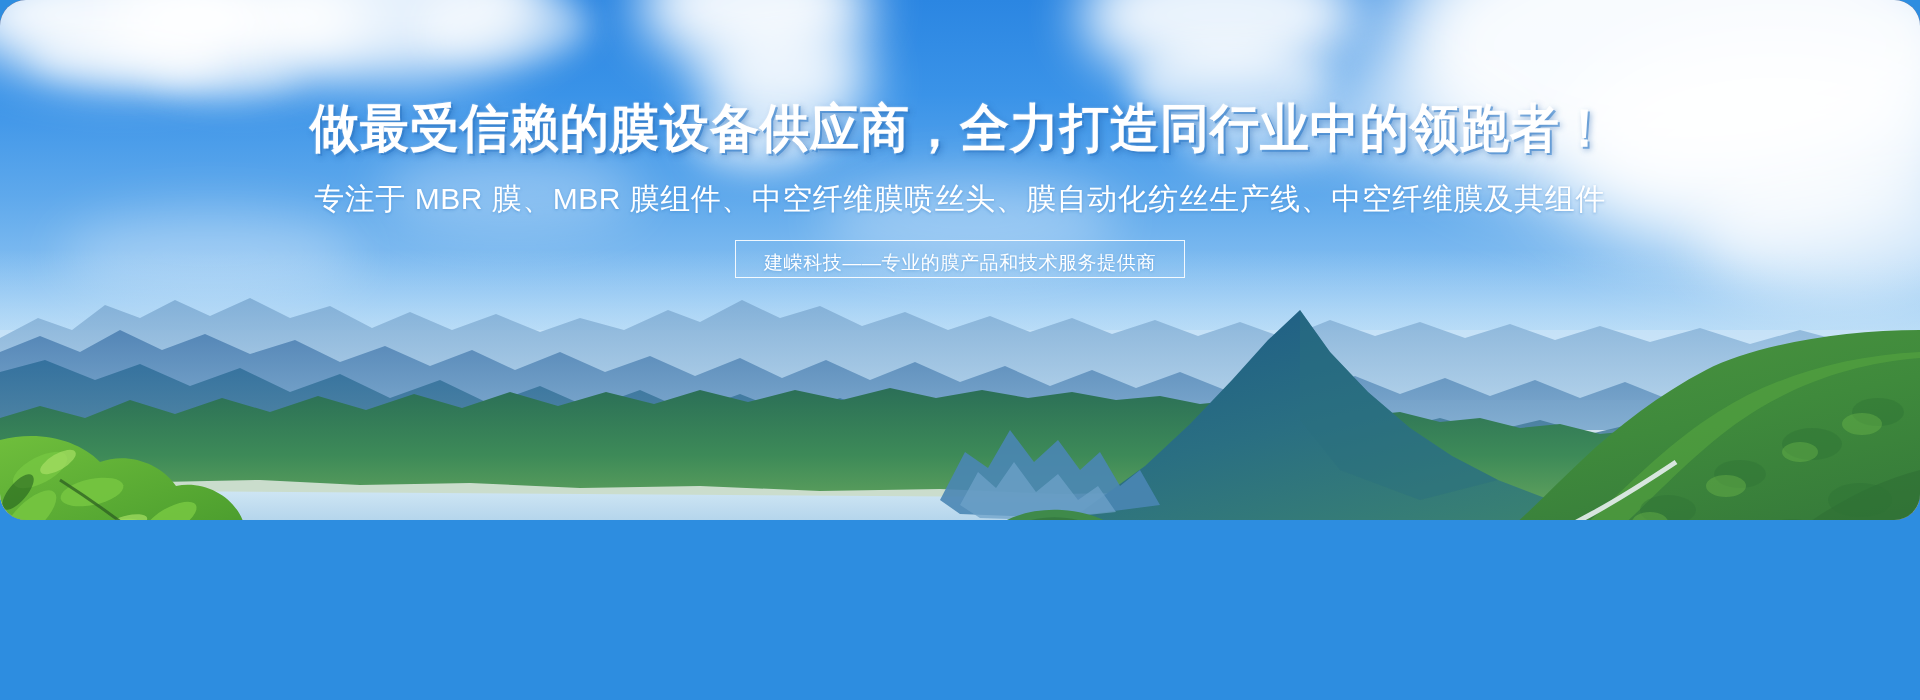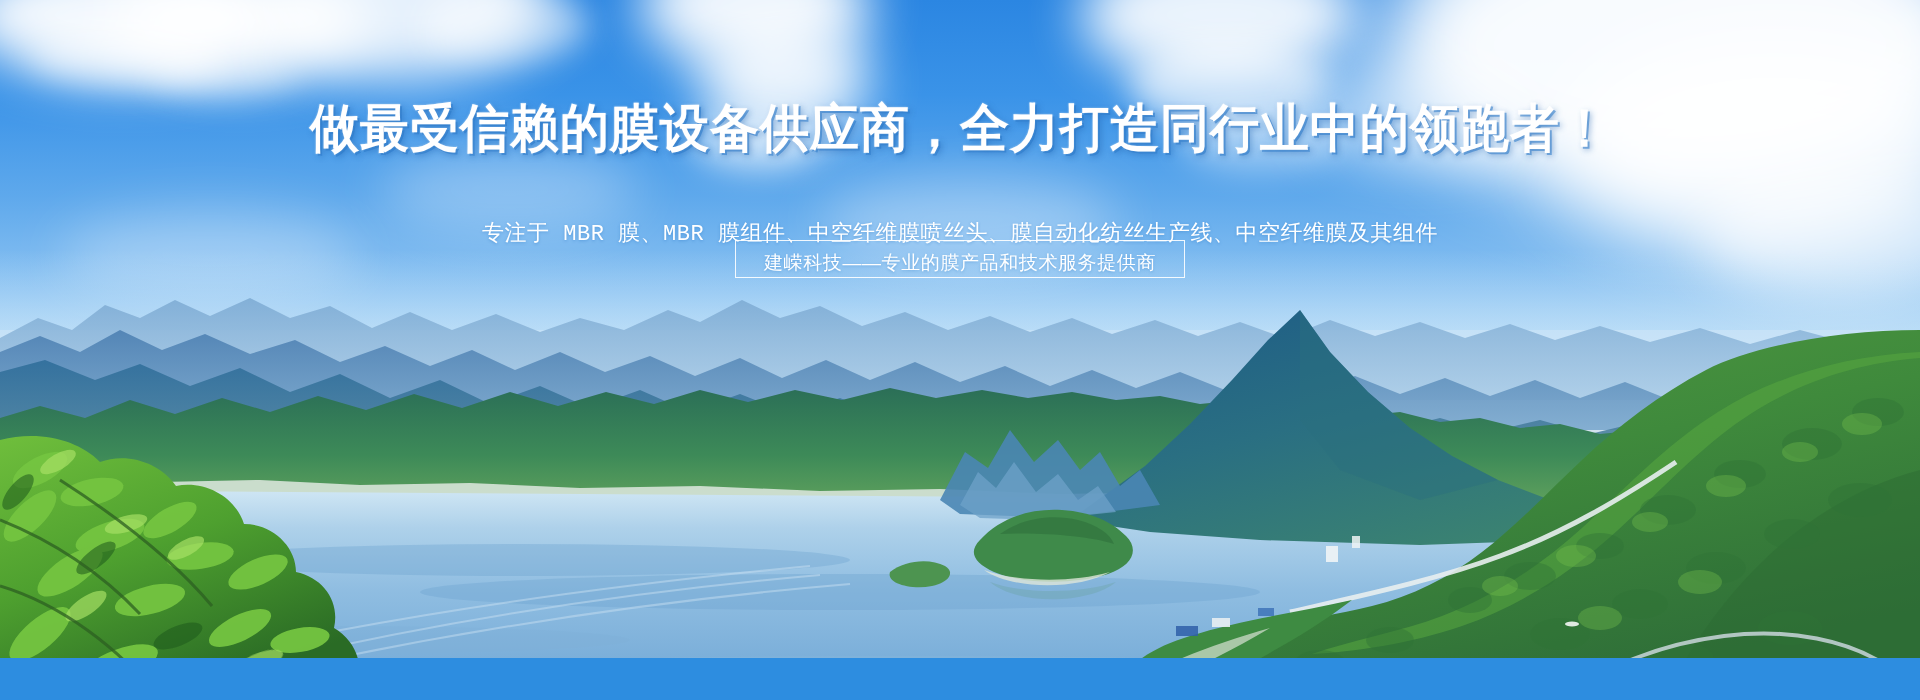--- a/index.html
+++ b/index.html
@@ -1,22 +1,23 @@
 <!DOCTYPE html>
 <html><head>
 <meta charset="utf-8">
 <title>Banner</title>
 <style>
   * { margin:0; padding:0; box-sizing:border-box; }
   html,body { width:1920px; height:700px; overflow:hidden; background:#2d8de0; }
   body { font-family:"Liberation Sans","DejaVu Sans",sans-serif; }
 
   .banner{
-    position:relative; width:1920px; height:658px; overflow:hidden;
+    position:relative; width:1920px; height:520px; overflow:hidden;
     background:#c2410c;
+    border-radius:26px;
   }
 
   
   .sky{
     position:absolute; left:0; top:0; width:1920px; height:430px;
     background:
       linear-gradient(to bottom,
         #2b86e2 0%,
         #3a93e8 22%,
         #5fa9ec 46%,
@@ -59,27 +60,26 @@
        3px 3px 6px rgba(30,95,170,.45),
        0 0 2px rgba(255,255,255,.6);
     font-family:"DejaVu Sans","Liberation Sans",sans-serif;
     transform:scaleY(1.06);
     transform-origin:center top;
   }
 
   .subline{
     position:absolute; top:182px; left:0; width:1920px;
     text-align:center;
-    font-size:22px; line-height:34px;
+    font-size:30px; line-height:34px;
     color:#ffffff;
     letter-spacing:.5px;
     white-space:nowrap;
     text-shadow:0 1px 3px rgba(45,120,195,.45);
-    font-family:Liberation Mono, monospace;
-    margin-top:36px;
+    font-family:Liberation Sans, sans-serif;
   }
 
   .tagline-wrap{
     position:absolute; top:240px; left:0; width:1920px;
     display:flex; justify-content:center;
   }
   .tagline{
     border:1px solid rgba(255,255,255,.9);
     padding:11px 28px 3px 28px;
     font-size:19px; line-height:22px;

